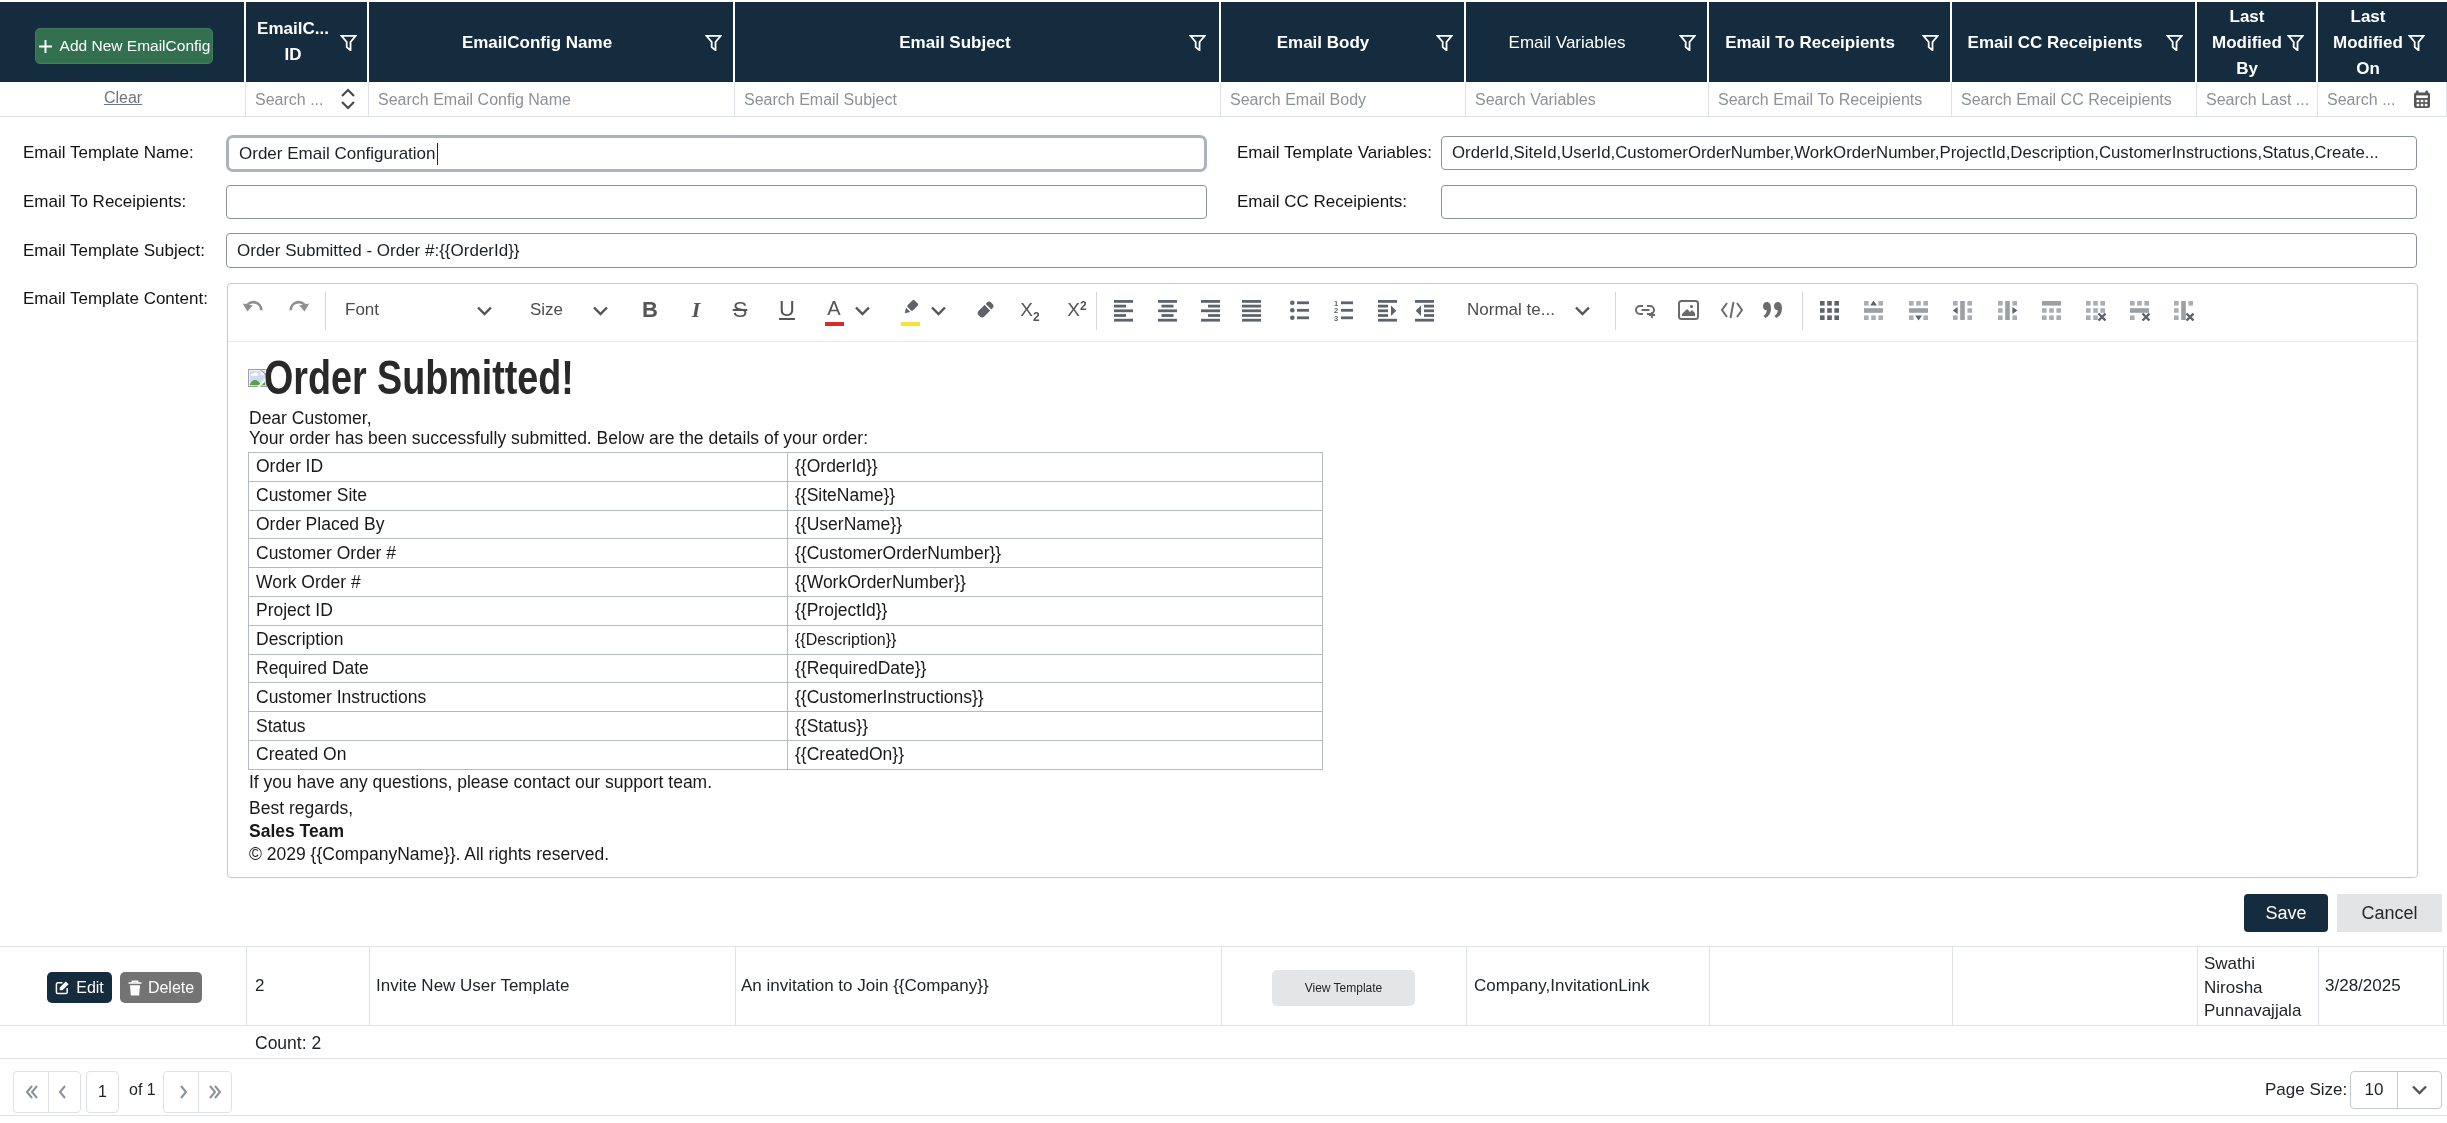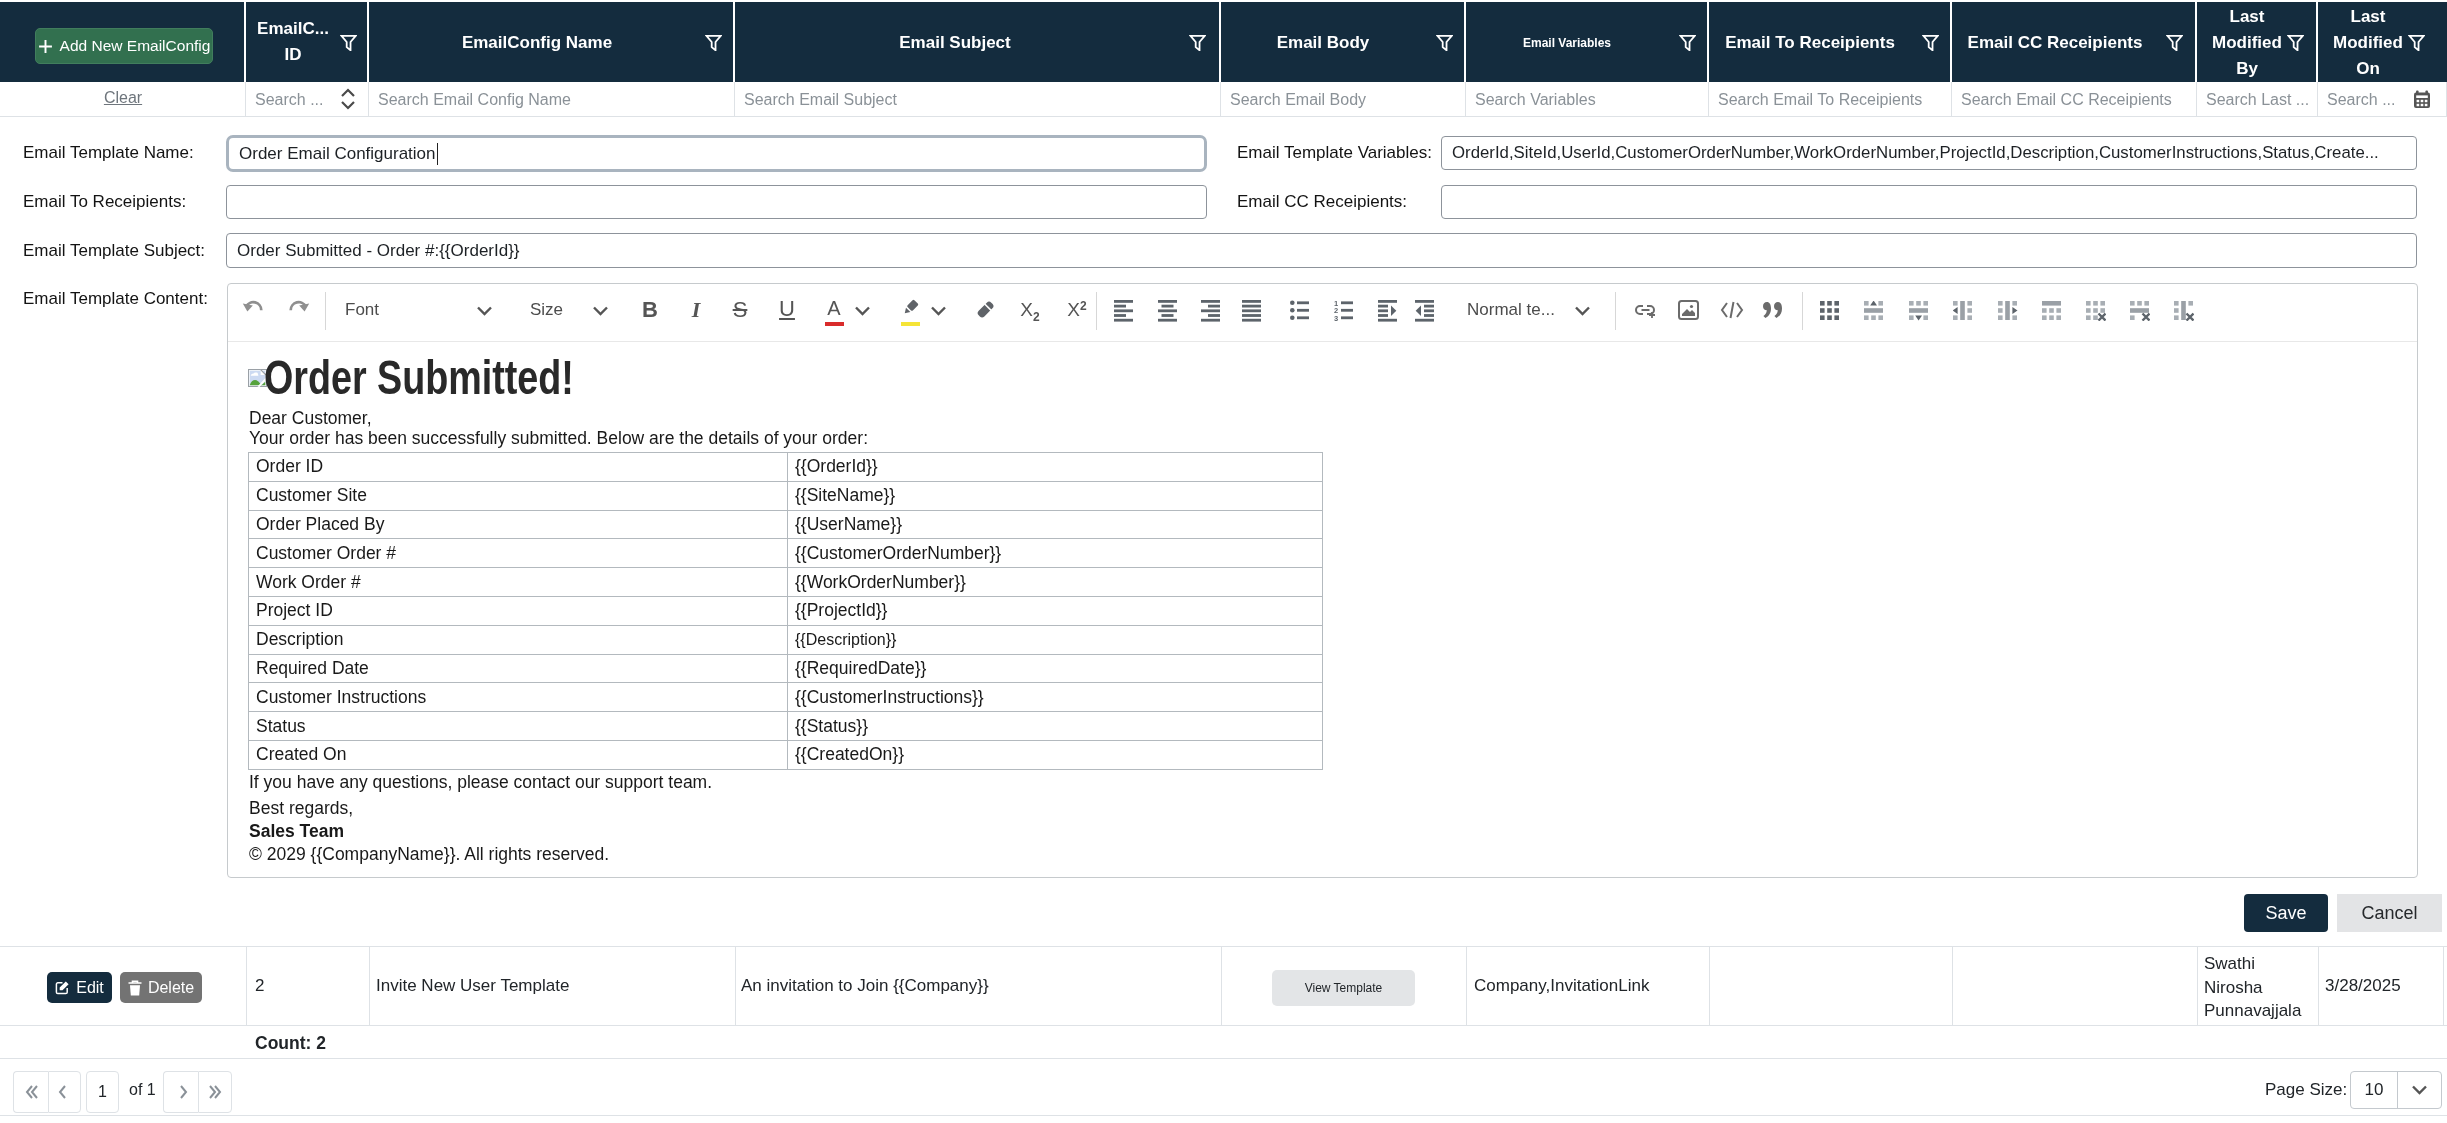--- a/index.html
+++ b/index.html
@@ -34,21 +34,21 @@
       <path d="M1.4 1.7 H14.8 L9.9 7.5 V15.3 L6.3 12.4 V7.5 Z" fill="none" stroke="#fff" stroke-width="1.7" stroke-linejoin="miter"></path>
     </svg>
 <div class="abs" style="left:955px;top:30px;transform:translateX(-50%);color:#fff;font-weight:bold;font-size:17px;text-align:center;line-height:26px;white-space:nowrap">Email Subject</div>
 <svg style="position:absolute;left:1189px;top:34px" width="17" height="17" viewBox="0 0 16 16">
       <path d="M1.4 1.7 H14.8 L9.9 7.5 V15.3 L6.3 12.4 V7.5 Z" fill="none" stroke="#fff" stroke-width="1.7" stroke-linejoin="miter"></path>
     </svg>
 <div class="abs" style="left:1323px;top:30px;transform:translateX(-50%);color:#fff;font-weight:bold;font-size:17px;text-align:center;line-height:26px;white-space:nowrap">Email Body</div>
 <svg style="position:absolute;left:1436px;top:34px" width="17" height="17" viewBox="0 0 16 16">
       <path d="M1.4 1.7 H14.8 L9.9 7.5 V15.3 L6.3 12.4 V7.5 Z" fill="none" stroke="#fff" stroke-width="1.7" stroke-linejoin="miter"></path>
     </svg>
-<div class="abs" style="left:1567px;top:30px;transform:translateX(-50%);color:#fff;font-weight:bold;font-size:12px;text-align:center;line-height:26px;white-space:nowrap">Email Variables</div>
+<div class="abs" style="left:1567px;top:30px;transform:translateX(-50%);color:#fff;font-weight:normal;font-size:17px;text-align:center;line-height:26px;white-space:nowrap">Email Variables</div>
 <svg style="position:absolute;left:1679px;top:34px" width="17" height="17" viewBox="0 0 16 16">
       <path d="M1.4 1.7 H14.8 L9.9 7.5 V15.3 L6.3 12.4 V7.5 Z" fill="none" stroke="#fff" stroke-width="1.7" stroke-linejoin="miter"></path>
     </svg>
 <div class="abs" style="left:1810px;top:30px;transform:translateX(-50%);color:#fff;font-weight:bold;font-size:17px;text-align:center;line-height:26px;white-space:nowrap">Email To Receipients</div>
 <svg style="position:absolute;left:1922px;top:34px" width="17" height="17" viewBox="0 0 16 16">
       <path d="M1.4 1.7 H14.8 L9.9 7.5 V15.3 L6.3 12.4 V7.5 Z" fill="none" stroke="#fff" stroke-width="1.7" stroke-linejoin="miter"></path>
     </svg>
 <div class="abs" style="left:2055px;top:30px;transform:translateX(-50%);color:#fff;font-weight:bold;font-size:17px;text-align:center;line-height:26px;white-space:nowrap">Email CC Receipients</div>
 <svg style="position:absolute;left:2166px;top:34px" width="17" height="17" viewBox="0 0 16 16">
       <path d="M1.4 1.7 H14.8 L9.9 7.5 V15.3 L6.3 12.4 V7.5 Z" fill="none" stroke="#fff" stroke-width="1.7" stroke-linejoin="miter"></path>
@@ -431,21 +431,21 @@
 <path d="M2 5.2 h10 l-0.8 10.3 h-8.4 Z" fill="#fff"></path>
       </svg>Delete</div>
 <div class="abs" style="left:255px;top:976px;font-size:17px;color:#212529">2</div>
 <div class="abs" style="left:376px;top:976px;font-size:17px;color:#212529">Invite New User Template</div>
 <div class="abs" style="left:741px;top:976px;font-size:17px;color:#212529">An invitation to Join {{Company}}</div>
 <div class="btn" style="left:1272px;top:970px;width:143px;height:36px;background:#e3e5e7;color:#212529;font-size:12px">View Template</div>
 <div class="abs" style="left:1474px;top:976px;font-size:17px;color:#212529">Company,InvitationLink</div>
 <div class="abs" style="left:2204px;top:952px;font-size:17px;color:#212529;line-height:23.5px">Swathi<br>Nirosha<br>Punnavajjala</div>
 <div class="abs" style="left:2325px;top:976px;font-size:17px;color:#212529">3/28/2025</div>
 <div class="abs" style="left:0;top:1026px;width:2447px;height:33px;border-bottom:1px solid #dee2e6"></div>
-<div class="abs" style="left:255px;top:1033px;font-size:17.5px;color:#212529;font-weight:bold">Count: 2</div>
+<div class="abs" style="left:255px;top:1033px;font-size:17.5px;color:#212529;font-weight:normal">Count: 2</div>
 <div class="abs" style="left:0;top:1115px;width:2447px;height:1px;background:#dee2e6"></div>
 <div class="pgbox" style="left:13px;width:35px;border-right:none;border-radius:4px 0 0 4px">
       <svg width="19" height="18" viewBox="0 0 19 18">
         <g>
           <path d="M10 3 L5 9 L10 15 M15 3 L10 9 L15 15" fill="none" stroke="#8a9198" stroke-width="2"></path>
         </g>
       </svg>
     </div>
 <div class="pgbox" style="left:48px;width:33px;border-radius:0 4px 4px 0">
       <svg width="19" height="18" viewBox="0 0 19 18">

